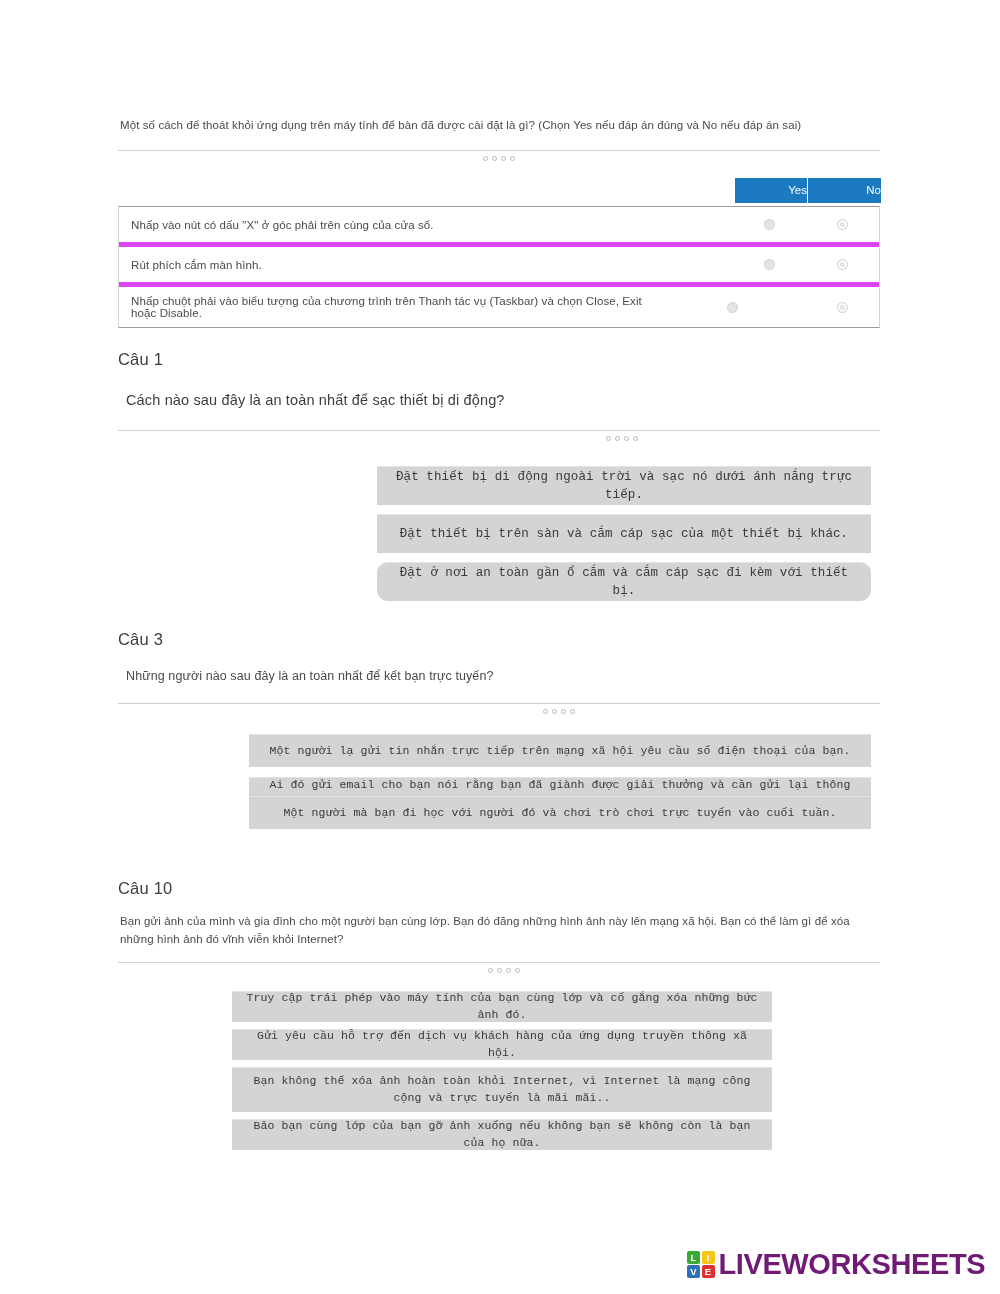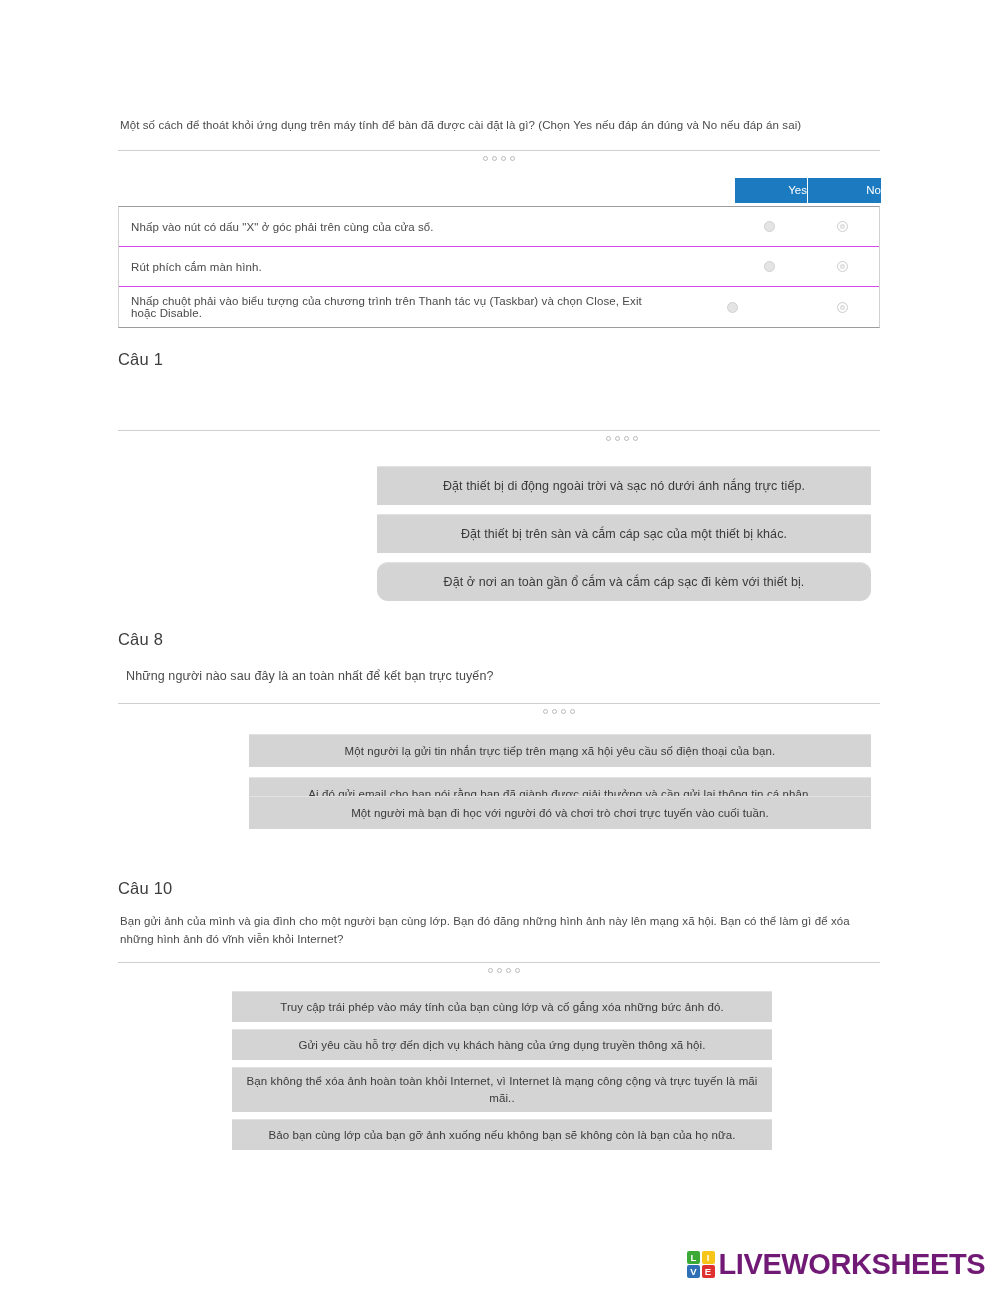--- a/index.html
+++ b/index.html
@@ -92,21 +92,21 @@
     position: absolute;
     border: 1px solid #d2d2d2;
     border-top: 1px solid #9c9c9c;
     border-bottom: 1px solid #9c9c9c;
     background: #ffffff;
   }
   .yn-row {
     display: flex;
     align-items: center;
     height: 40px;
-    border-bottom: 1px solid #d946ef;
+    border-bottom: 5px solid #d946ef;
   }
   .yn-row:last-child { border-bottom: none; gap: 37px; }
   .yn-row .label {
     flex: 1;
     padding-left: 12px;
     font-size: 11.5px;
     color: #4a4a4a;
     letter-spacing: 0.1px;
   }
   .yn-row .opt {
@@ -135,20 +135,21 @@
     border-top: 1px solid #e2e2e2;
     display: flex;
     align-items: center;
     justify-content: center;
     text-align: center;
     font-size: 12.5px;
     color: #3a3a3a;
     padding: 0 14px;
     line-height: 1.45;
     letter-spacing: 0.1px;
+    font-family: Liberation Mono, monospace;
   }
   .opt-box.small { font-size: 11.5px; }
 
   
   .logo {
     position: absolute;
     display: flex;
     align-items: center;
   }
   .logo-grid {
@@ -227,36 +228,37 @@
           <span class="radio"></span>
         </div>
       <div class="opt">
           <span class="radio ring"></span>
         </div>
     </div>
   </div>
 
   <div class="q-heading" style="left:118px; top:350px;">Câu 1</div>
 
+  <div class="q-big-prompt" style="left:126px; top:390px; width:740px;">Cách nào sau đây là an toàn nhất để sạc thiết bị di động?</div>
 
   <div class="divider" style="left:118px; top:430px; width:762px;">
     <div class="rule"></div>
     <div class="dots" style="left:488px;">
       <span></span>
       <span></span>
       <span></span>
       <span></span>
     </div>
   </div>
 
   <div class="opt-box" style="left:377px; top:466px; width:494px; height:39px;">Đặt thiết bị di động ngoài trời và sạc nó dưới ánh nắng trực tiếp.</div>
   <div class="opt-box" style="left:377px; top:514px; width:494px; height:39px;">Đặt thiết bị trên sàn và cắm cáp sạc của một thiết bị khác.</div>
   <div class="opt-box" style="left:377px; top:562px; width:494px; height:39px;border-radius:11px;">Đặt ở nơi an toàn gần ổ cắm và cắm cáp sạc đi kèm với thiết bị.</div>
 
-  <div class="q-heading" style="left:118px; top:630px;">Câu 8</div>
+  <div class="q-heading" style="left:118px; top:630px;">Câu 3</div>
 
   <div class="q-prompt" style="left:126px; top:667px; width:740px; font-size:12.5px;">Những người nào sau đây là an toàn nhất để kết bạn trực tuyến?</div>
 
   <div class="divider" style="left:118px; top:703px; width:762px;">
     <div class="rule"></div>
     <div class="dots" style="left:425px;">
       <span></span>
       <span></span>
       <span></span>
       <span></span>

